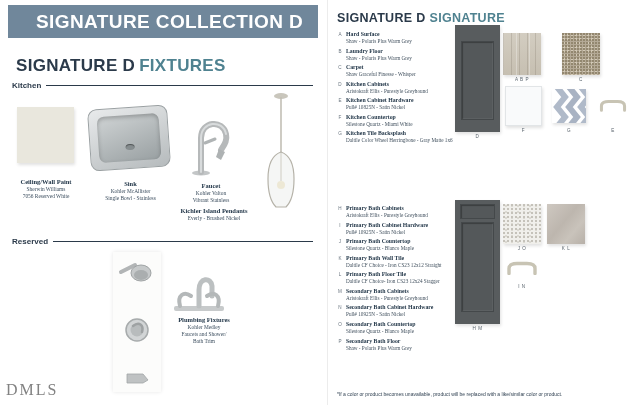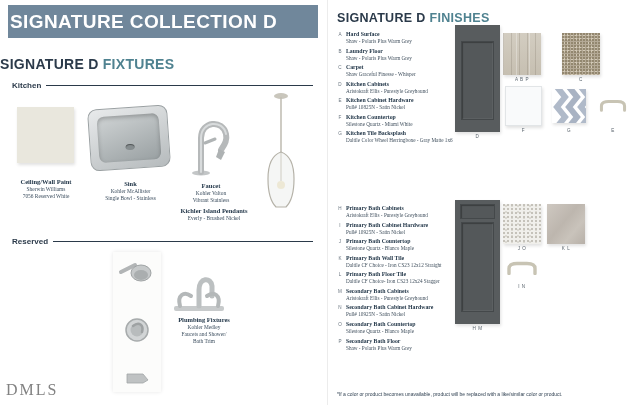--- a/index.html
+++ b/index.html
@@ -3,27 +3,27 @@
 <meta charset="utf-8">
 <style>
   html,body{margin:0;padding:0;background:#fff;}
   .page{position:relative;width:640px;height:405px;background:#ffffff;overflow:hidden;
         font-family:"Liberation Sans", sans-serif;color:#2d3e4f;}
   .divider{position:absolute;left:327px;top:0;width:1px;height:405px;background:#ececec;}
 
   
   .banner{position:absolute;left:8px;top:5px;width:310px;height:33px;background:#70879b;
           color:#fff;font-size:19px;font-weight:bold;letter-spacing:.4px;line-height:33px;
-          padding-left:2px;box-sizing:border-box;white-space:nowrap;}
+          padding-left:28px;box-sizing:border-box;white-space:nowrap;}
 
   
   .heading{position:absolute;font-weight:bold;letter-spacing:.3px;white-space:nowrap;}
   .heading .dark{color:#2b3a4a;}
   .heading .accent{color:#4f8290;margin-left:4px;}
-  #fixtures-heading{left:0;top:56px;font-size:14px;}
+  #fixtures-heading{left:16px;top:56px;font-size:17px;}
   #finishes-heading{left:337px;top:11px;font-size:12.5px;}
 
   
   .section-row{position:absolute;display:flex;align-items:center;gap:5px;width:301px;left:12px;}
   .section-label{font-size:8px;font-weight:bold;color:#2b3a4a;white-space:nowrap;}
   .section-rule{flex:1;height:1px;background:#2b3a4a;}
 
   
   .cap{position:absolute;text-align:center;font-family:"Liberation Serif", serif;color:#24384a;line-height:1.25;}
   .cap .n{font-size:6.5px;font-weight:bold;}
@@ -178,21 +178,21 @@
   <div class="cap" style="left:158px;top:316px;width:92px;">
     <div class="n">Plumbing Fixtures</div>
     <div class="d">Kohler Medley</div>
     <div class="d">Faucets and Shower/</div>
     <div class="d">Bath Trim</div>
   </div>
 
   <div class="watermark">DMLS</div>
 
   <div class="heading" id="finishes-heading">
-    <span class="dark">SIGNATURE D</span><span class="accent">FINISHES</span>
+    <span class="dark">SIGNATURE D</span><span class="accent">SIGNATURE</span>
   </div>
 
   <div class="fin-list" id="fin-group1">
     <div class="fin-item">
       <span class="fin-letter">A</span>
       <div>
           <div class="fin-name">Hard Surface</div>
            <div class="fin-detail">Shaw - Polaris Plus Warm Grey</div>
         </div>
     </div>

